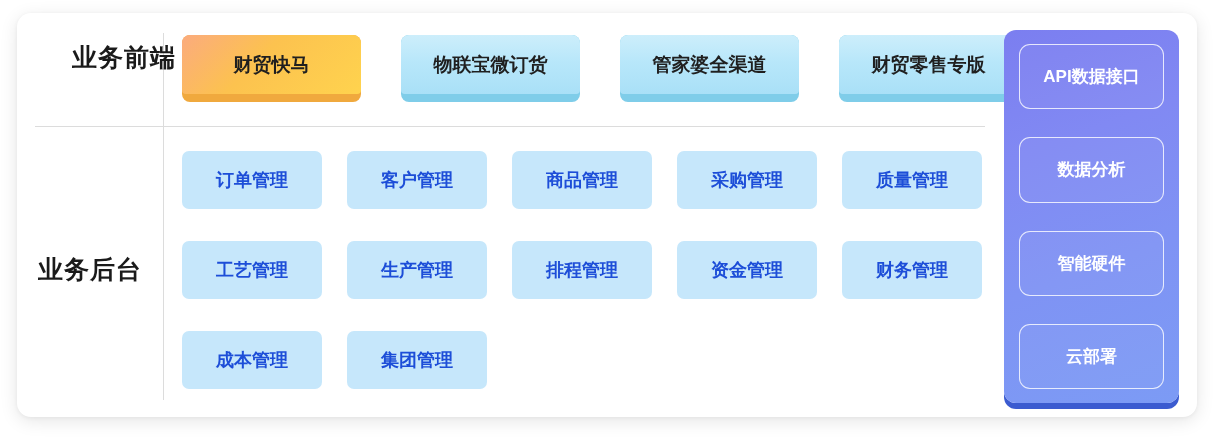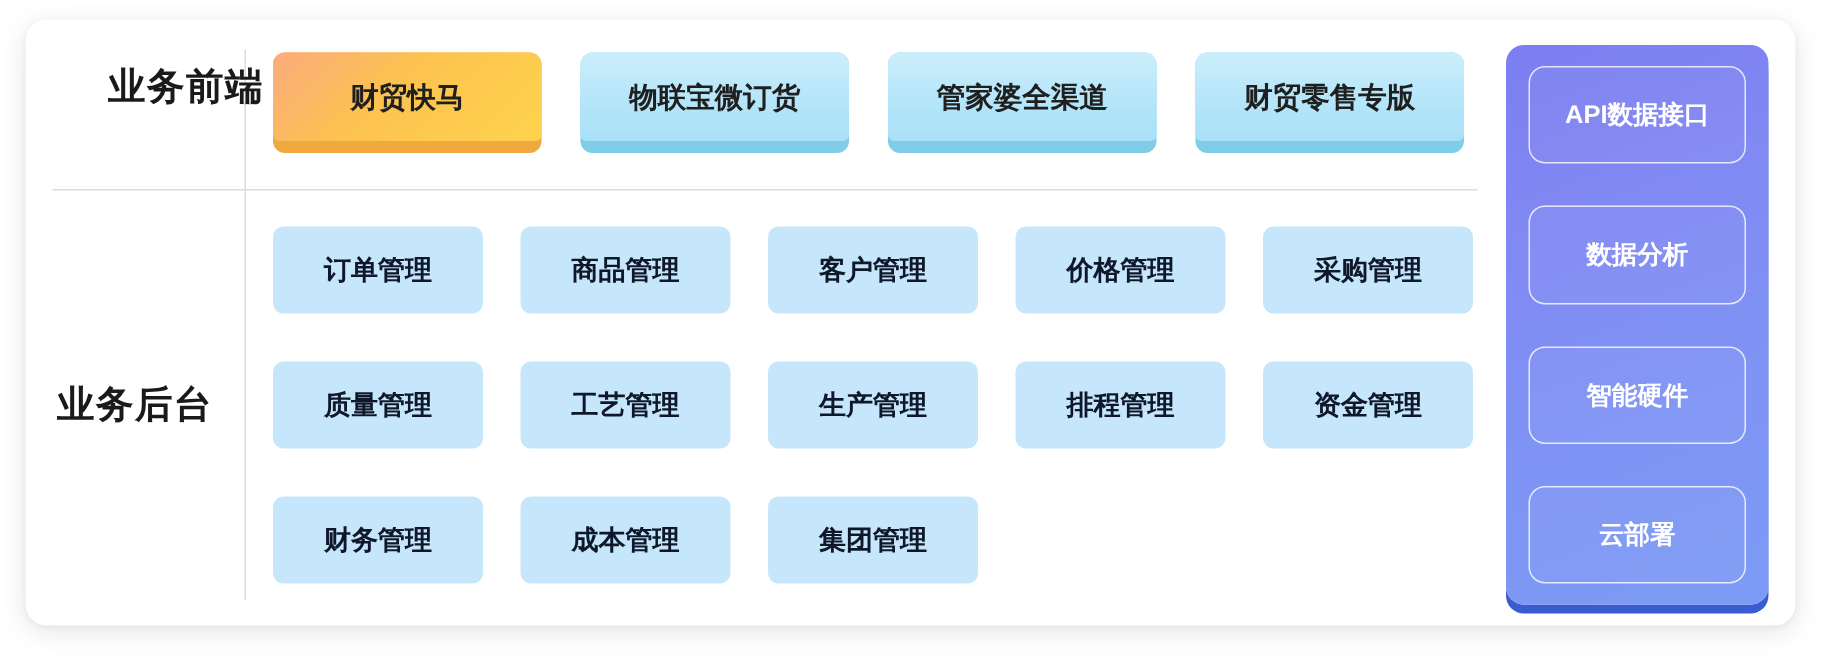--- a/index.html
+++ b/index.html
@@ -57,21 +57,21 @@
   }
   .section-label.frontend { top: 28px; padding-left: 34px; }
   .section-label.backend  { top: 240px; }
 
   
   .frontend-row {
     position: absolute;
     left: 165px;
     top: 22px;
     display: flex;
-    gap: 26px;
+    gap: 40px;
   }
   .fe-card {
     width: 179px;
     height: 67px;
     border-radius: 8px;
     display: flex;
     align-items: center;
     justify-content: center;
     font-size: 19px;
     font-weight: bold;
@@ -114,21 +114,21 @@
     row-gap: 32px;
   }
   .be-card {
     background: #c6e7fb;
     border-radius: 7px;
     display: flex;
     align-items: center;
     justify-content: center;
     font-size: 18px;
     font-weight: bold;
-    color: #0f172a;
+    color: #1d4ed8;
   }
 
   
   .right-panel {
     position: absolute;
     left: 987px;
     top: 17px;
     width: 175px;
     height: 373px;
     border-radius: 12px;
@@ -180,23 +180,22 @@
       <span class="fe-text">管家婆全渠道</span>
     </div>
     <div class="fe-card blue">
       <span class="fe-face"></span>
       <span class="fe-text">财贸零售专版</span>
     </div>
   </div>
 
   <div class="backend-grid">
     <div class="be-card">订单管理</div>
+    <div class="be-card">客户管理</div>
     <div class="be-card">商品管理</div>
-    <div class="be-card">客户管理</div>
-    <div class="be-card">价格管理</div>
     <div class="be-card">采购管理</div>
     <div class="be-card">质量管理</div>
     <div class="be-card">工艺管理</div>
     <div class="be-card">生产管理</div>
     <div class="be-card">排程管理</div>
     <div class="be-card">资金管理</div>
     <div class="be-card">财务管理</div>
     <div class="be-card">成本管理</div>
     <div class="be-card">集团管理</div>
   </div>

